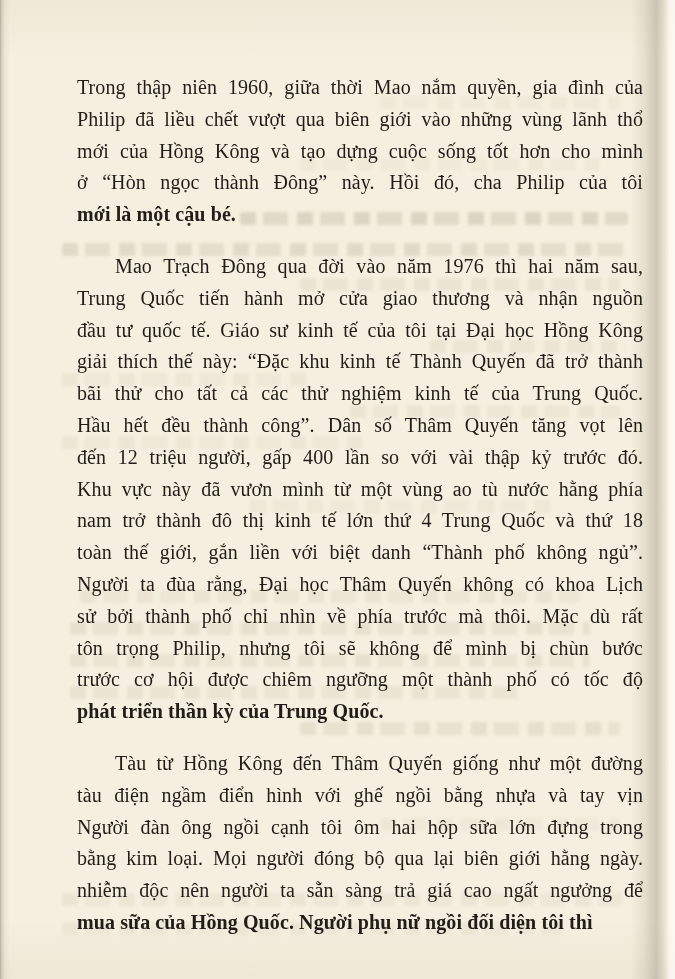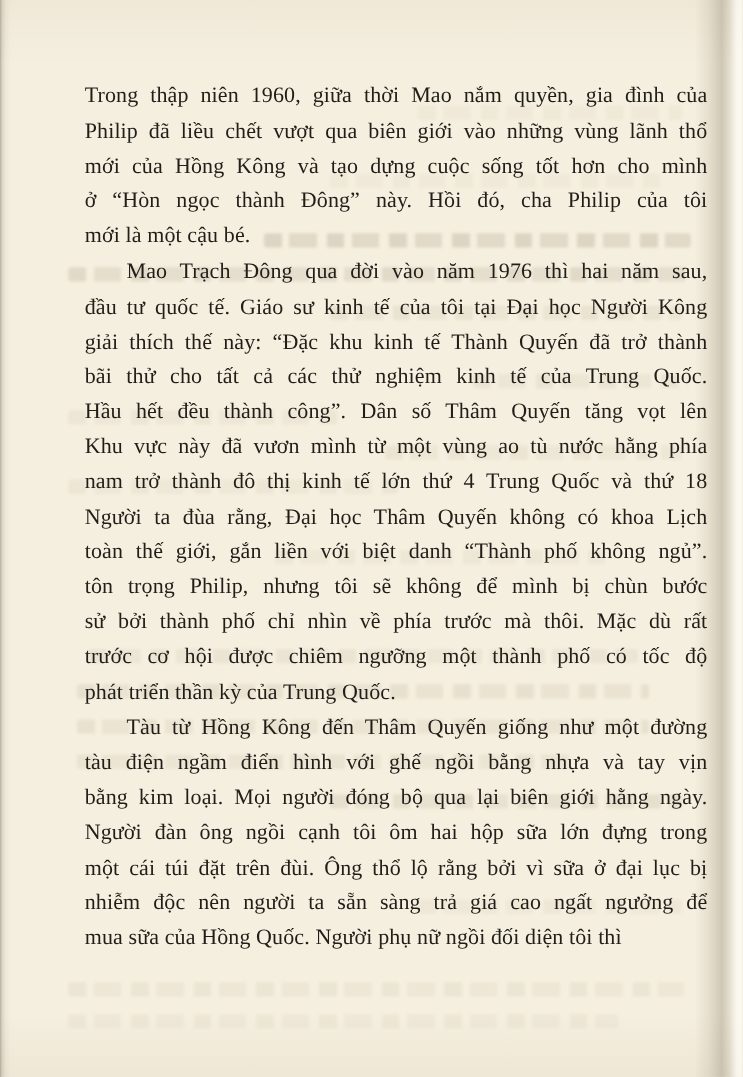--- a/index.html
+++ b/index.html
@@ -43,29 +43,29 @@
   }
   .text-block {
     position: absolute;
     left: 77px; top: 72px;
     width: 566px;
     color: var(--ink);
     font-size: 20px;
     line-height: 31.8px;
     z-index: 2;
   }
-  .paragraph + .paragraph { margin-top: 1px; }
+  .paragraph + .paragraph { margin-top: 20px; }
   .text-line {
     text-align: justify;
     text-align-last: justify;
     white-space: normal;
     letter-spacing: 0.1px;
   }
   .text-line.indented { text-indent: 38px; }
-  .text-line.para-last { text-align-last: left; }
+  .text-line.para-last { text-align-last: left; font-weight: bold; }
   
   .ghost-line {
     position: absolute;
     height: 13px;
     z-index: 1;
     filter: blur(1.6px);
     background: repeating-linear-gradient(90deg,
       rgba(138,127,102,0.55) 0px, rgba(138,127,102,0.55) 16px,
       rgba(138,127,102,0.0) 16px, rgba(138,127,102,0.0) 23px,
       rgba(138,127,102,0.45) 23px, rgba(138,127,102,0.45) 48px,
@@ -101,37 +101,38 @@
   <section class="text-block">
       <div class="paragraph">
         <div class="text-line">Trong thập niên 1960, giữa thời Mao nắm quyền, gia đình của</div>
         <div class="text-line">Philip đã liều chết vượt qua biên giới vào những vùng lãnh thổ</div>
         <div class="text-line">mới của Hồng Kông và tạo dựng cuộc sống tốt hơn cho mình</div>
         <div class="text-line">ở “Hòn ngọc thành Đông” này. Hồi đó, cha Philip của tôi</div>
         <div class="text-line para-last">mới là một cậu bé.</div>
       </div>
       <div class="paragraph">
         <div class="text-line indented">Mao Trạch Đông qua đời vào năm 1976 thì hai năm sau,</div>
-        <div class="text-line">đầu tư quốc tế. Giáo sư kinh tế của tôi tại Đại học Người Kông</div>
+        <div class="text-line">Trung Quốc tiến hành mở cửa giao thương và nhận nguồn</div>
+        <div class="text-line">đầu tư quốc tế. Giáo sư kinh tế của tôi tại Đại học Hồng Kông</div>
         <div class="text-line">giải thích thế này: “Đặc khu kinh tế Thành Quyến đã trở thành</div>
         <div class="text-line">bãi thử cho tất cả các thử nghiệm kinh tế của Trung Quốc.</div>
         <div class="text-line">Hầu hết đều thành công”. Dân số Thâm Quyến tăng vọt lên</div>
+        <div class="text-line">đến 12 triệu người, gấp 400 lần so với vài thập kỷ trước đó.</div>
         <div class="text-line">Khu vực này đã vươn mình từ một vùng ao tù nước hằng phía</div>
         <div class="text-line">nam trở thành đô thị kinh tế lớn thứ 4 Trung Quốc và thứ 18</div>
+        <div class="text-line">toàn thế giới, gắn liền với biệt danh “Thành phố không ngủ”.</div>
         <div class="text-line">Người ta đùa rằng, Đại học Thâm Quyến không có khoa Lịch</div>
-        <div class="text-line">toàn thế giới, gắn liền với biệt danh “Thành phố không ngủ”.</div>
+        <div class="text-line">sử bởi thành phố chỉ nhìn về phía trước mà thôi. Mặc dù rất</div>
         <div class="text-line">tôn trọng Philip, nhưng tôi sẽ không để mình bị chùn bước</div>
-        <div class="text-line">sử bởi thành phố chỉ nhìn về phía trước mà thôi. Mặc dù rất</div>
         <div class="text-line">trước cơ hội được chiêm ngưỡng một thành phố có tốc độ</div>
         <div class="text-line para-last">phát triển thần kỳ của Trung Quốc.</div>
       </div>
       <div class="paragraph">
         <div class="text-line indented">Tàu từ Hồng Kông đến Thâm Quyến giống như một đường</div>
         <div class="text-line">tàu điện ngầm điển hình với ghế ngồi bằng nhựa và tay vịn</div>
+        <div class="text-line">Người đàn ông ngồi cạnh tôi ôm hai hộp sữa lớn đựng trong</div>
         <div class="text-line">bằng kim loại. Mọi người đóng bộ qua lại biên giới hằng ngày.</div>
-        <div class="text-line">Người đàn ông ngồi cạnh tôi ôm hai hộp sữa lớn đựng trong</div>
-        <div class="text-line">một cái túi đặt trên đùi. Ông thổ lộ rằng bởi vì sữa ở đại lục bị</div>
         <div class="text-line">nhiễm độc nên người ta sẵn sàng trả giá cao ngất ngưởng để</div>
         <div class="text-line para-last">mua sữa của Hồng Quốc. Người phụ nữ ngồi đối diện tôi thì</div>
       </div>
     </section>
 
 </main>
 
 </body></html>

